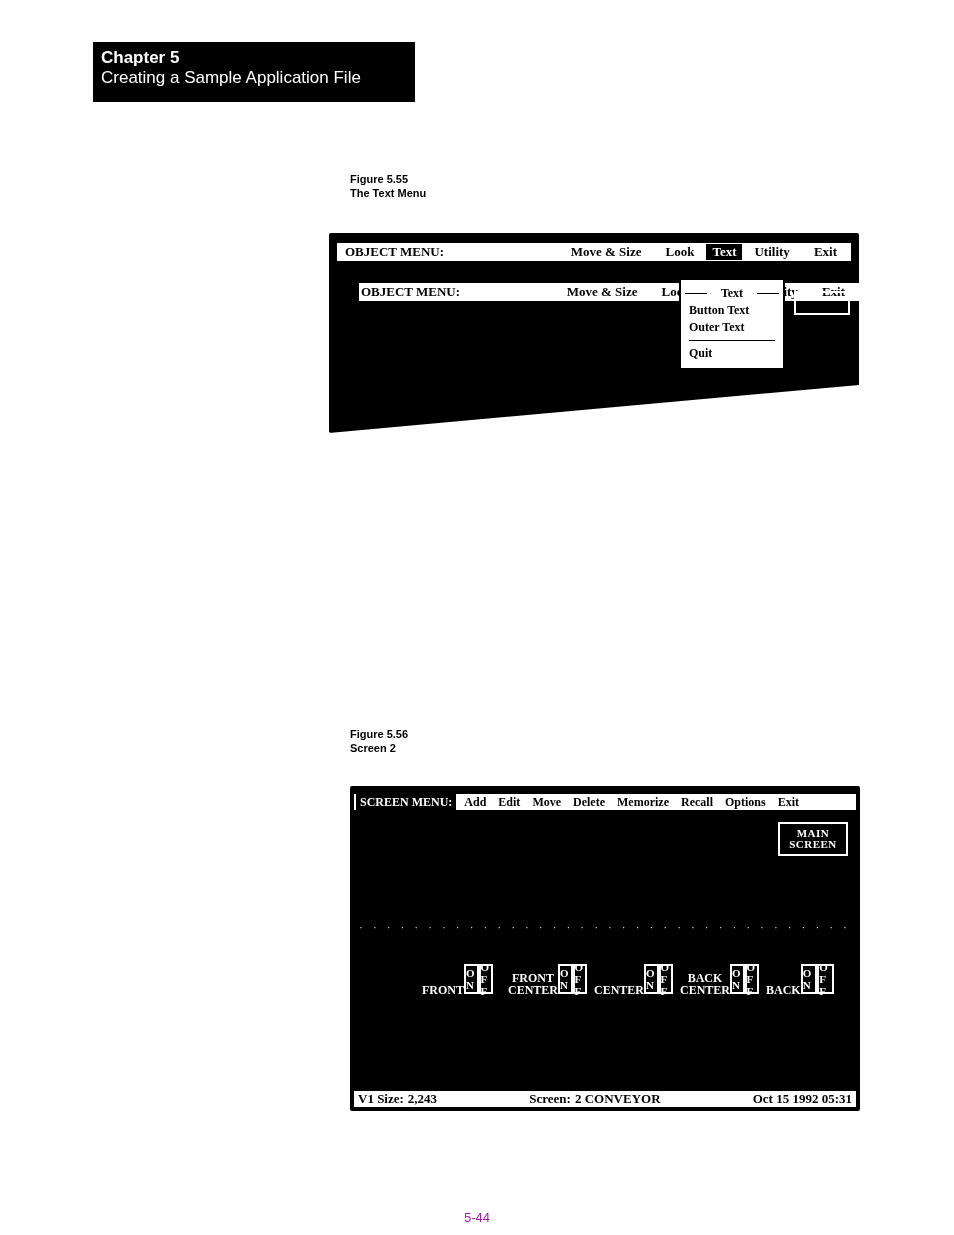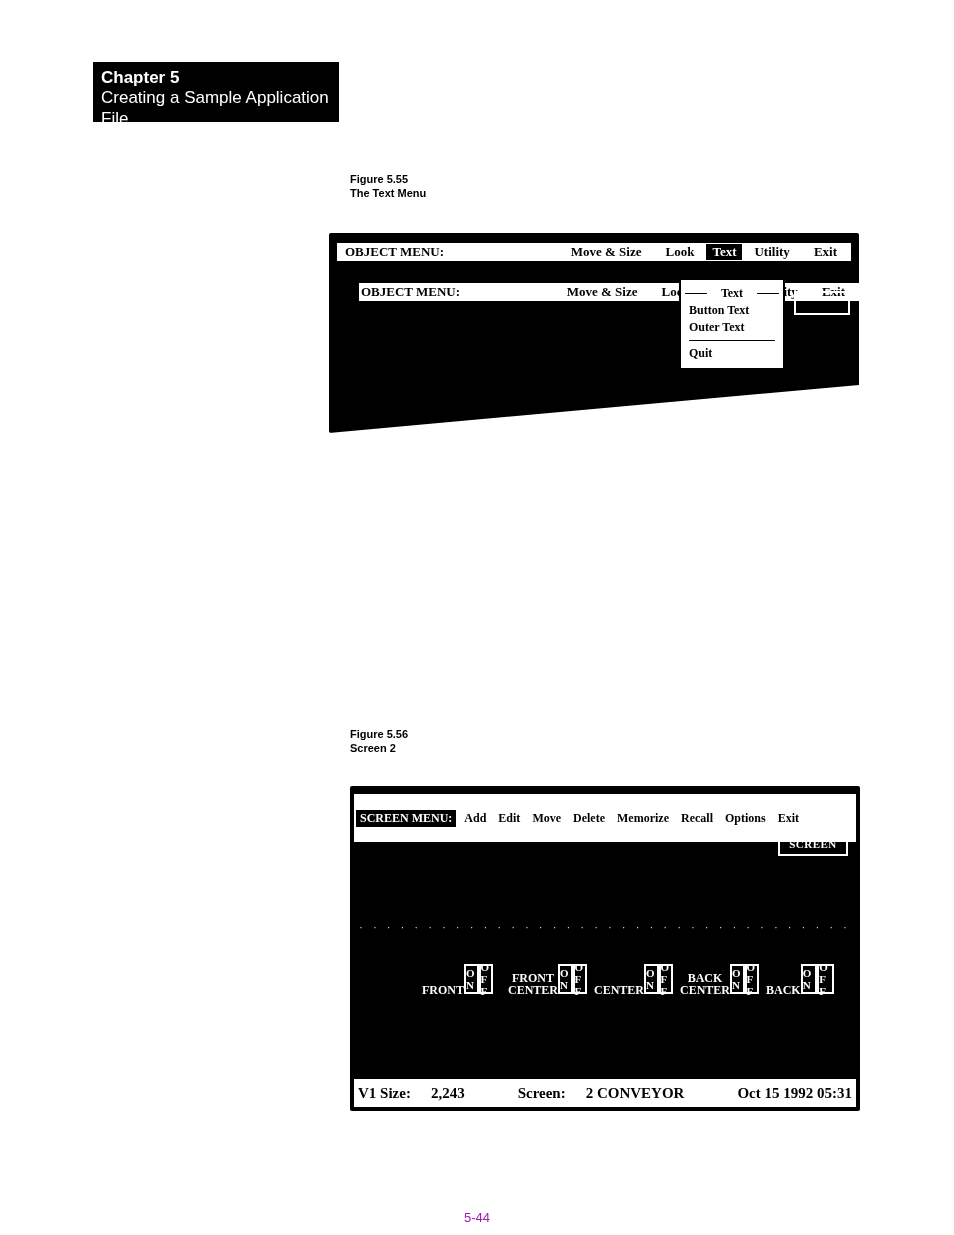--- a/index.html
+++ b/index.html
@@ -14,28 +14,27 @@
     position: relative;
     width: 954px;
     height: 1235px;
   }
 
   
   .chapter-block {
     position: absolute;
     left: 93px;
     top: 42px;
-    width: 246px;
+    width: 322px;
     height: 60px;
     background: #000;
     color: #fff;
     padding: 6px 8px 0 8px;
     box-sizing: border-box;
     font-family: Arial, Helvetica, sans-serif;
-    margin-top: 20px;
   }
   .chapter-block .chap-num {
     font-weight: bold;
     font-size: 17px;
     line-height: 1.2;
   }
   .chapter-block .chap-title {
     font-size: 17px;
     line-height: 1.2;
   }
@@ -169,21 +168,21 @@
     left: 4px;
     right: 4px;
     top: 8px;
     height: 16px;
     background: #fff;
     color: #000;
     display: flex;
     align-items: center;
     font-size: 12px;
     font-weight: bold;
-    padding: 16px 2px;
+    padding: 0 2px;
   }
   .fig56 .menubar .lbl {
     background: #000;
     color: #fff;
     padding: 1px 4px;
     margin-right: 2px;
     font-size: 12px;
   }
   .fig56 .menubar .m { padding: 0 6px; cursor: pointer; }
 
@@ -269,26 +268,25 @@
   }
 
   .statusbar {
     position: absolute;
     left: 4px;
     right: 4px;
     bottom: 4px;
     height: 16px;
     background: #fff;
     color: #000;
-    font-size: 15px;
-    font-weight: bold;
-    display: flex;
-    align-items: center;
-    padding: 6px 4px;
-    gap: 16px;
+    font-size: 13px;
+    font-weight: bold;
+    display: flex;
+    align-items: center;
+    padding: 0 4px;
   }
   .statusbar .slab { padding-right: 4px; }
   .statusbar .sp { flex: 1 1 auto; }
 
   .page-num {
     position: absolute;
     bottom: 10px;
     left: 0;
     width: 100%;
     text-align: center;

